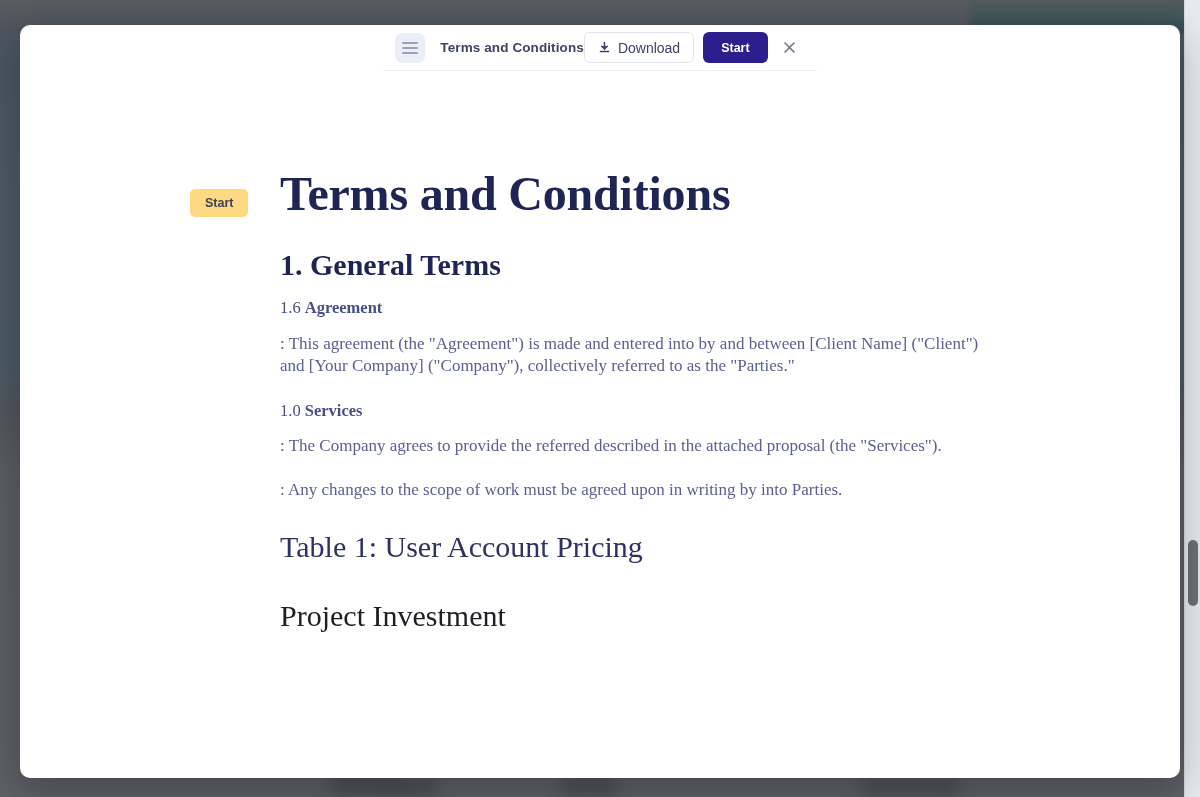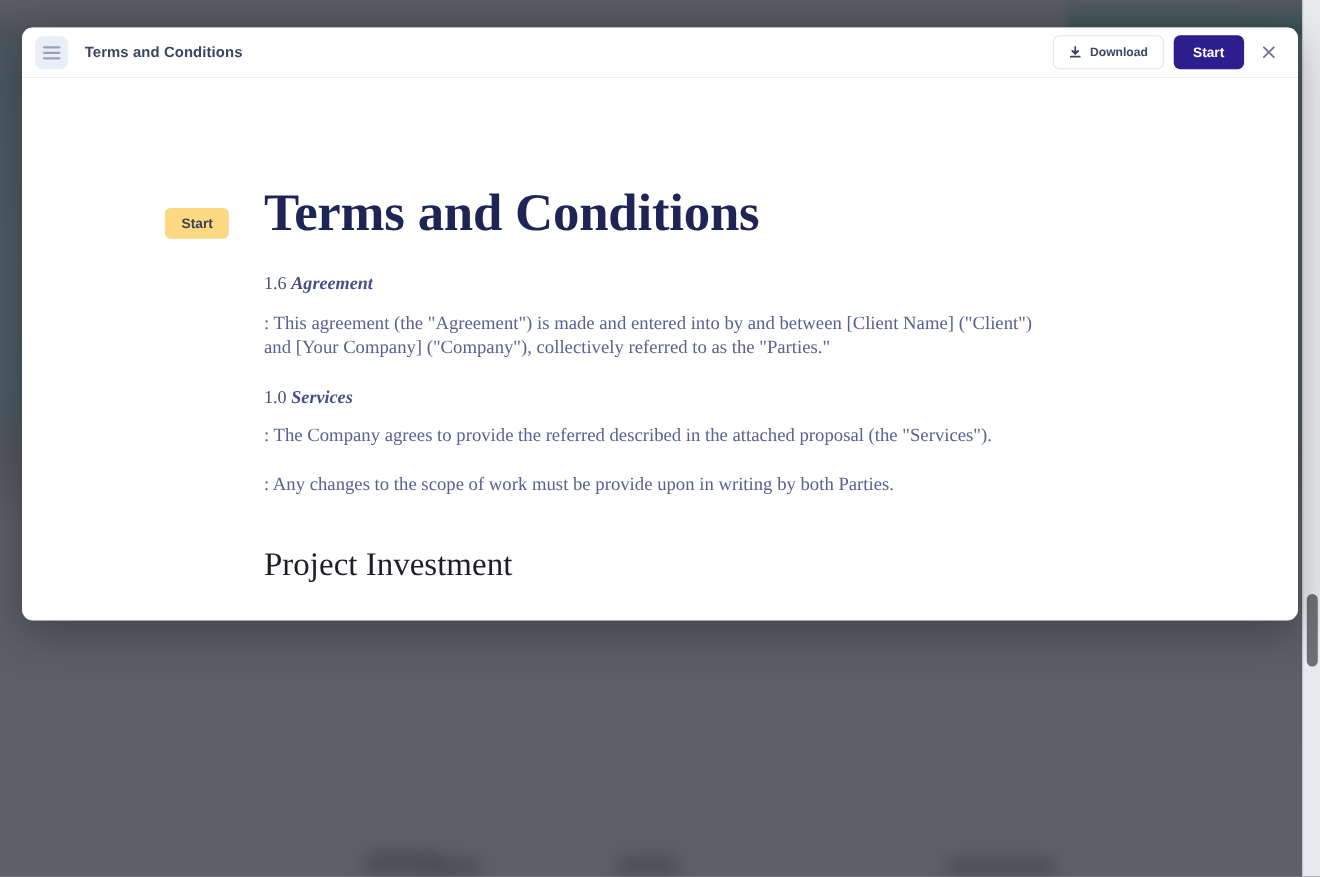--- a/index.html
+++ b/index.html
@@ -68,27 +68,28 @@
     border-radius: 5px;
     background: #6e7075;
   }
 
   
   .modal {
     position: absolute;
     left: 20px;
     top: 25px;
     width: 1160px;
-    height: 539px;
+    height: 753px;
     background: #ffffff;
     border-radius: 10px 10px 10px 10px;
     box-shadow: 0 12px 40px rgba(0,0,0,.28);
     overflow: hidden;
     display: flex;
     flex-direction: column;
+    align-items: center;
   }
 
   
   .modal-header {
     height: 46px;
     min-height: 46px;
     border-bottom: 1px solid #edeef1;
     display: flex;
     align-items: center;
     padding: 0 10px 0 12px;
@@ -127,22 +128,22 @@
   .btn-download {
     display: flex;
     align-items: center;
     gap: 7px;
     height: 31px;
     padding: 0 13px;
     border: 1px solid #e2e4ea;
     border-radius: 6px;
     background: #fff;
     color: #3d4463;
-    font-size: 11px;
-    font-weight: bold;
+    font-size: 14px;
+    font-weight: normal;
     font-family: "Liberation Sans", sans-serif;
     cursor: pointer;
   }
   .btn-download svg { display: block; }
 
   .btn-start {
     margin-left: 9px;
     height: 31px;
     padding: 0 18px;
     border: none;
@@ -220,40 +221,40 @@
   }
 
   .h3 {
     font-family: "Liberation Serif", serif;
     font-size: 16.5px;
     color: #474f86;
     line-height: 1.3;
     margin-bottom: 14px;
   }
   .h3 .num { font-weight: normal; }
-  .h3 .lbl { font-weight: bold; font-style: italic; }
+  .h3 .lbl { font-weight: bold; }
 
   .para {
     font-family: "Liberation Serif", serif;
     font-size: 17px;
     color: #5a6192;
     line-height: 1.32;
     margin-bottom: 22px;
     max-width: 710px;
   }
 
   .h-plain {
     font-family: "Liberation Serif", serif;
     font-size: 30px;
     font-weight: normal;
     color: #2c3362;
     line-height: 1.25;
     margin-top: 26px;
   }
-  .h-plain.dark { color: #1d1f24; margin-top: 43px; }
+  .h-plain.dark { color: #1d1f24; margin-top: 32px; }
 </style>
 </head>
 <body>
 
 <div class="backdrop">
   <div class="backdrop-teal"></div>
   <div class="backdrop-blob blob-a"></div>
   <div class="backdrop-blob blob-b"></div>
   <div class="backdrop-blob blob-c"></div>
   <div class="backdrop-blob blob-d"></div>
@@ -300,34 +301,36 @@
 
   <div class="doc-scroll">
     <div class="doc-page">
 
       <div class="doc-row">
 
         <button class="start-chip">Start</button>
 
         <h1 class="doc-title">Terms and Conditions</h1>
 
+        <h2 class="h2">1. General Terms</h2>
 
         <h3 class="h3">
           <span class="num">1.6 </span><span class="lbl">Agreement</span>
         </h3>
         <p class="para">: This agreement (the "Agreement") is made and entered into by and between [Client Name] ("Client") and [Your Company] ("Company"), collectively referred to as the "Parties."</p>
 
         <h3 class="h3">
           <span class="num">1.0 </span><span class="lbl">Services</span>
         </h3>
         <p class="para">: The Company agrees to provide the referred described in the attached proposal (the "Services").</p>
 
 
 
-        <p class="para">: Any changes to the scope of work must be provide upon in writing by both Parties.</p>
-
+        <p class="para">: Any changes to the scope of work must be agreed upon in writing by into Parties.</p>
+
+        <h2 class="h-plain">Table 1: User Account Pricing</h2>
 
         <h2 class="h-plain dark">Project Investment</h2>
 
       </div>
     </div>
   </div>
 </div>
 
 </body></html>

